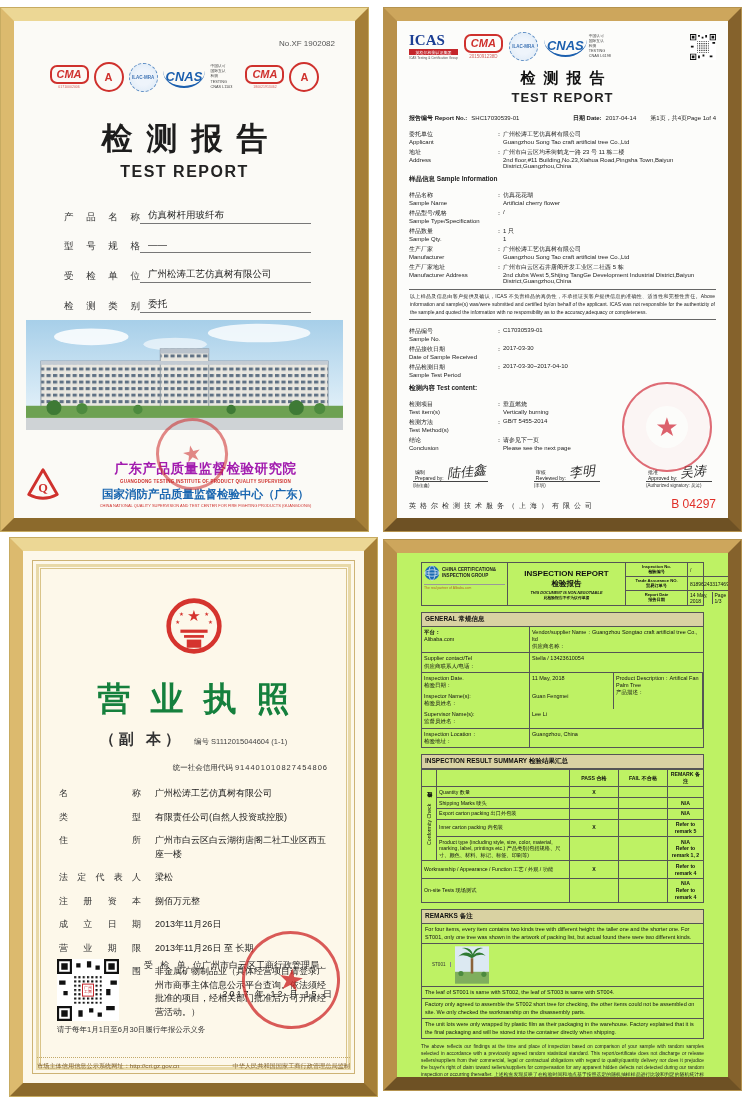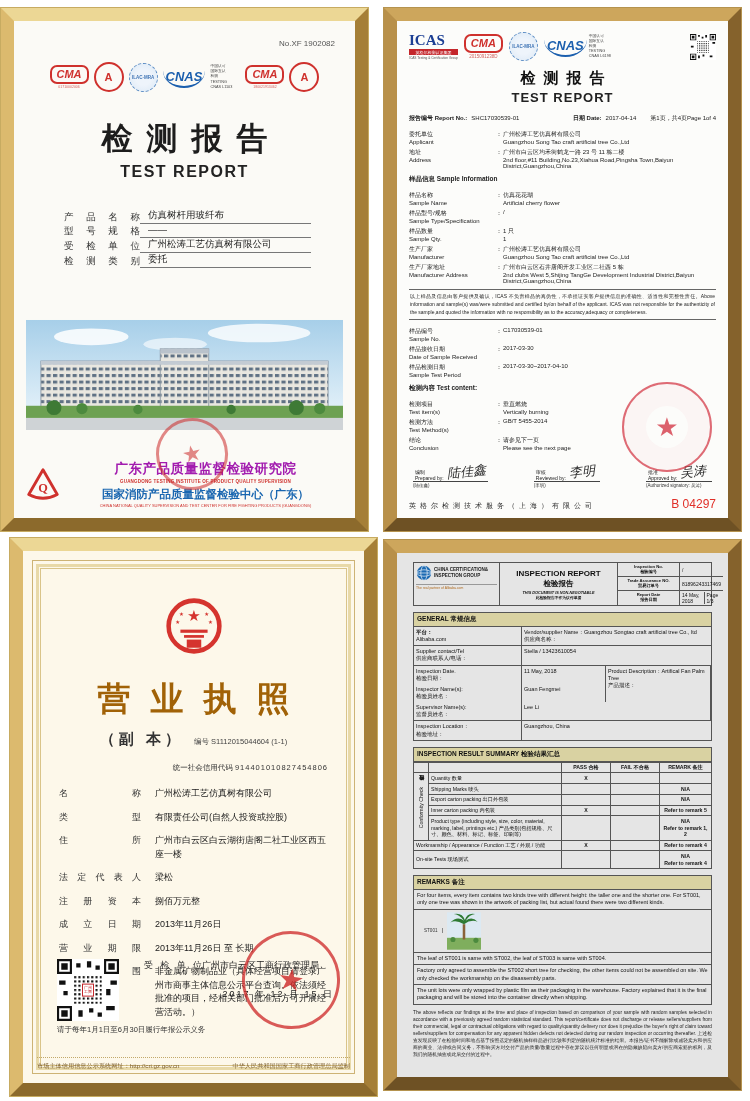--- a/index.html
+++ b/index.html
@@ -30,21 +30,21 @@
   .badge-ilac{width:27px;height:27px;border:1px dashed #5b8cc4;border-radius:50%;color:#3f74b5;
       font-size:4.5px;font-weight:bold;display:flex;align-items:center;justify-content:center;text-align:center;
       background:radial-gradient(circle,#eef4fb 40%,#dbe8f5 100%)}
   .badge-cnas{color:#1b5fae;font-weight:bold;font-style:italic;font-size:13px;
       border-bottom:2px solid #1b5fae;border-radius:0 0 60% 60%/0 0 100% 100%;padding:2px 3px}
   .badge-acc{font-size:3.8px;color:#444;line-height:1.35;text-align:left;width:30px}
   .tl-title{margin-top:24px;text-align:center;font-family:"Liberation Serif",serif;font-weight:bold;
       font-size:31px;letter-spacing:14px;text-indent:14px;color:#1d1d1d}
   .tl-title-en{text-align:center;font-weight:bold;font-size:16px;letter-spacing:1.5px;margin-top:3px}
   .tl-fields{margin:28px 34px 0 40px}
-  .tl-row{display:flex;align-items:flex-end;}
+  .tl-row{display:flex;align-items:flex-end;margin-bottom:15px}
   .tl-row .jlabel{width:76px;font-size:9.5px;color:#333;flex:none}
   .tl-row .val{flex:1;border-bottom:1px solid #777;font-size:9.5px;padding:0 0 1px 8px;color:#1a1a1a;min-height:12px}
   .tl-photo{position:absolute;left:12px;right:12px;bottom:84px}
   .tl-inst{position:absolute;left:10px;right:10px;bottom:10px;display:flex;align-items:center;gap:4px}
   .tl-inst-text{flex:1;text-align:center}
   .tl-inst-cn{font-size:13.5px;font-weight:bold;color:#a21caf;letter-spacing:.5px}
   .tl-inst-en{font-size:4.5px;font-weight:bold;color:#cf312d;margin-top:1px;letter-spacing:.2px}
   .tl-center-cn{font-size:11.5px;font-weight:bold;color:#1966b0;margin-top:3px}
   .tl-center-en{font-size:4px;color:#cf312d;margin-top:1px}
   .stamp{position:absolute;border-radius:50%;display:flex;align-items:center;justify-content:center}
@@ -84,21 +84,21 @@
   .tr-footer .co{font-size:7px;letter-spacing:4px;color:#333}
   .tr-footer .code{font-size:12px;font-weight:normal;color:#e02f28}
 
   
   .p-bl{background:#fdf8ea}
   .bl-deco{position:absolute;inset:9px;border:1px solid #cdb375;
       box-shadow:inset 0 0 0 3px #fdf8ea,inset 0 0 0 6px #e8d9a8,inset 0 0 0 7px #fdf8ea,inset 0 0 0 8px #d9c489;
       pointer-events:none}
   .bl-emblem{display:flex;justify-content:center;margin-top:46px}
   .bl-title{text-align:center;margin-top:22px;font-family:Liberation Sans, sans-serif;font-weight:bold;
-      font-size:33px;color:#a16207;letter-spacing:20px;text-indent:20px}
+      font-size:33px;color:#15803d;letter-spacing:20px;text-indent:20px}
   .bl-subrow{display:flex;justify-content:center;align-items:baseline;gap:10px;margin-top:8px}
   .bl-copy{font-size:15px;font-weight:bold;color:#333;letter-spacing:4px}
   .bl-num{font-size:7.5px;color:#444}
   .bl-credit{text-align:right;margin:14px 36px 0 0;font-size:7.5px;color:#333}
   .bl-fields{margin:14px 34px 0 36px}
   .bl-row{display:flex;margin-bottom:10px}
   .bl-row .jlabel{width:82px;flex:none;font-size:9px;color:#333}
   .bl-row .val{flex:1;font-size:9px;color:#1a1a1a;padding-left:14px;line-height:1.5}
   .bl-bottom{position:absolute;left:34px;right:30px;bottom:62px;display:flex;align-items:flex-start}
   .bl-qr{position:relative;width:62px;height:62px}
@@ -109,21 +109,21 @@
   .bl-reg-row .jlabel{width:58px;flex:none;font-size:9px;color:#333}
   .bl-reg-row .val{flex:1;font-size:9px;line-height:1.4}
   .bl-date{text-align:right;font-size:9px;margin-top:16px;letter-spacing:2px}
   .bl-stamp{width:92px;height:92px;border:3px solid rgba(204,38,38,.75);right:-6px;top:-28px;
       color:rgba(204,38,38,.8);font-size:30px;transform:rotate(8deg)}
   .bl-annual{position:absolute;left:34px;bottom:48px;font-size:7.5px;color:#333}
   .bl-footer{position:absolute;left:14px;right:14px;bottom:12px;border-top:1px dotted #c2a96a;
       padding-top:4px;display:flex;justify-content:space-between;font-size:6.2px;color:#7a5c2a}
 
   
-  .p-br{background:#e5e5e5;padding:9px 16px;font-size:5.5px;color:#111}
+  .p-br{background:#bef264;padding:9px 24px;font-size:5.5px;color:#111}
   .br-hdr{display:grid;grid-template-columns:86px 118px 1fr;border:1px solid #555}
   .br-hdr>div{border-right:1px solid #555;padding:2px}
   .br-hdr>div:last-child{border-right:none;padding:0}
   .br-logo{display:flex;flex-direction:column;align-items:flex-start;gap:1px}
   .br-logo .nm{font-size:4.6px;font-weight:bold;color:#222;white-space:pre-line;line-height:1.3}
   .br-logo .sub{font-size:3.4px;color:#b06a1e;border-top:1px solid #999;margin-top:2px;padding-top:1px;width:100%}
   .br-titlecell{text-align:center}
   .br-titlecell .t{font-weight:bold;font-size:8px;margin-top:4px}
   .br-titlecell .tc{font-weight:bold;font-size:7.5px;margin-top:1px}
   .br-titlecell .nn{font-size:3.8px;font-style:italic;font-weight:bold;margin-top:2px}

